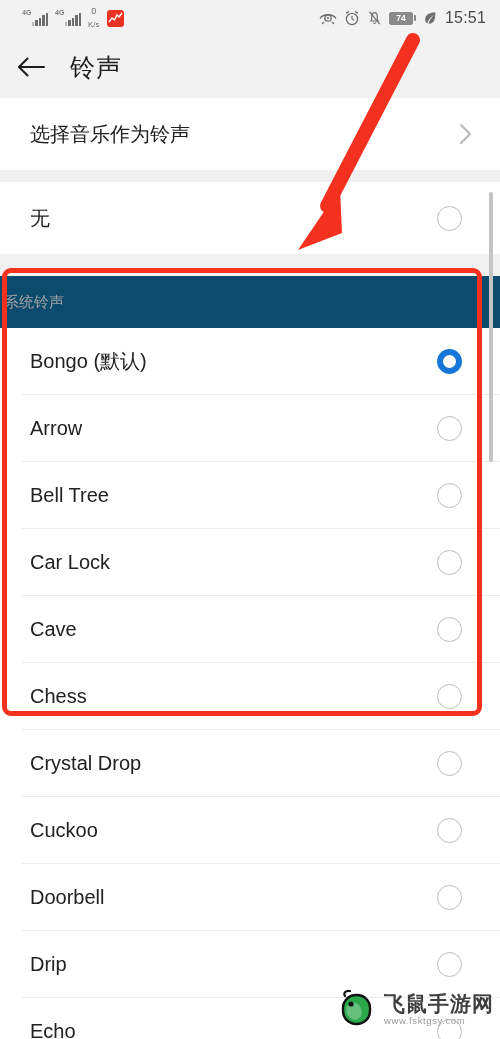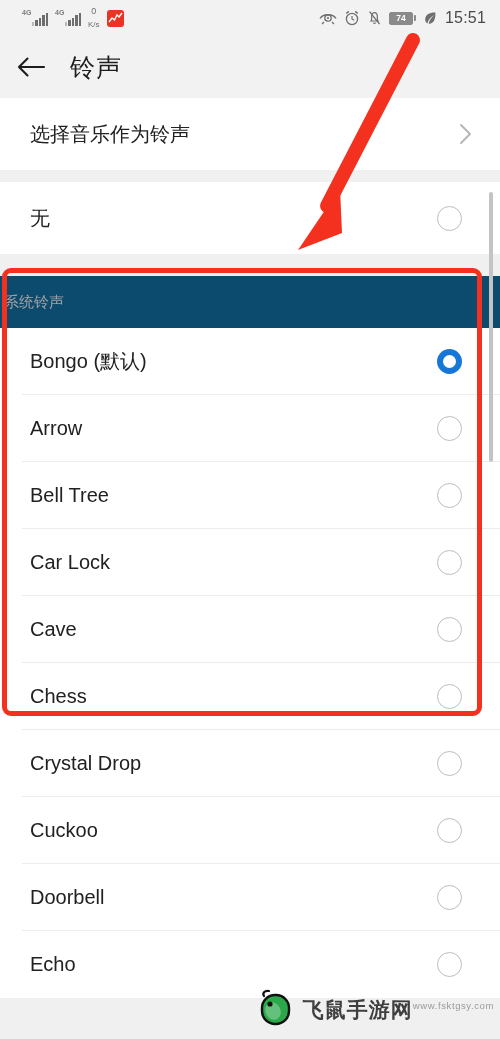--- a/index.html
+++ b/index.html
@@ -278,20 +278,21 @@
     position: absolute;
     right: 6px;
     bottom: 8px;
     display: flex;
     align-items: center;
     gap: 6px;
     pointer-events: none;
   }
   .wm-text {
     display: flex;
+    flex-direction: column;
     line-height: 1;
   }
   .wm-cn {
     font-size: 21px;
     font-weight: bold;
     color: #3f3f3f;
     letter-spacing: 1px;
   }
   .wm-url {
     font-size: 9.5px;
@@ -447,20 +448,25 @@
             <span class="radio"></span>
             <div class="divider"></div>
           </div>
           <div class="row">
             <span class="label">Cuckoo</span>
             <span class="radio"></span>
             <div class="divider"></div>
           </div>
           <div class="row">
             <span class="label">Doorbell</span>
+            <span class="radio"></span>
+            <div class="divider"></div>
+          </div>
+          <div class="row">
+            <span class="label">Drip</span>
             <span class="radio"></span>
             <div class="divider"></div>
           </div>
           <div class="row">
             <span class="label">Echo</span>
             <span class="radio"></span>
           </div>
         </div>
     </div>
 

